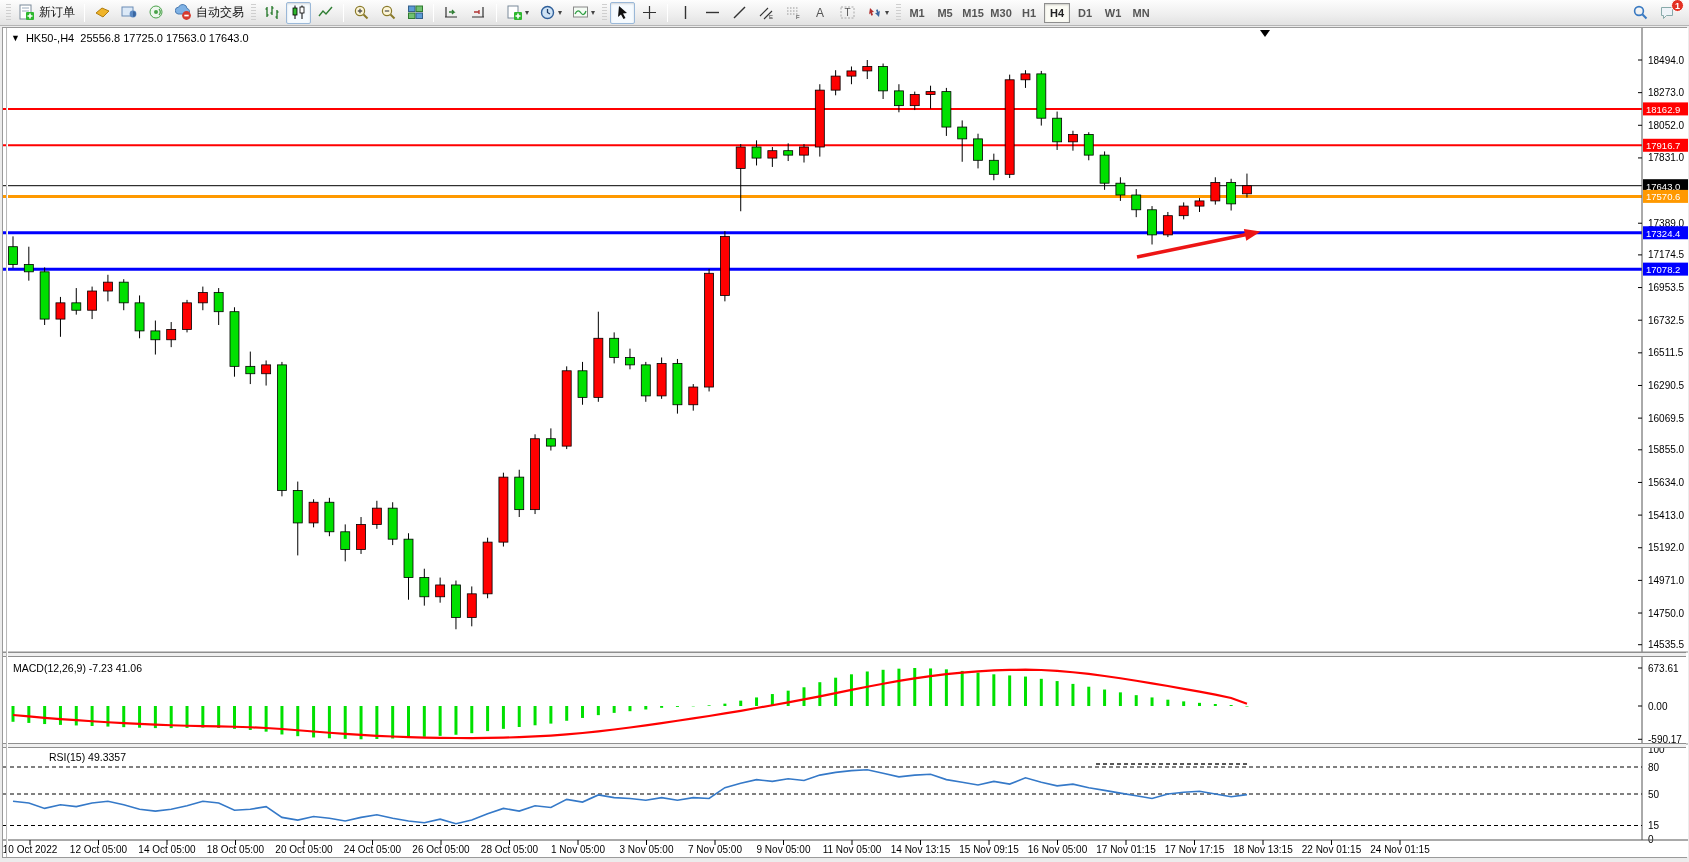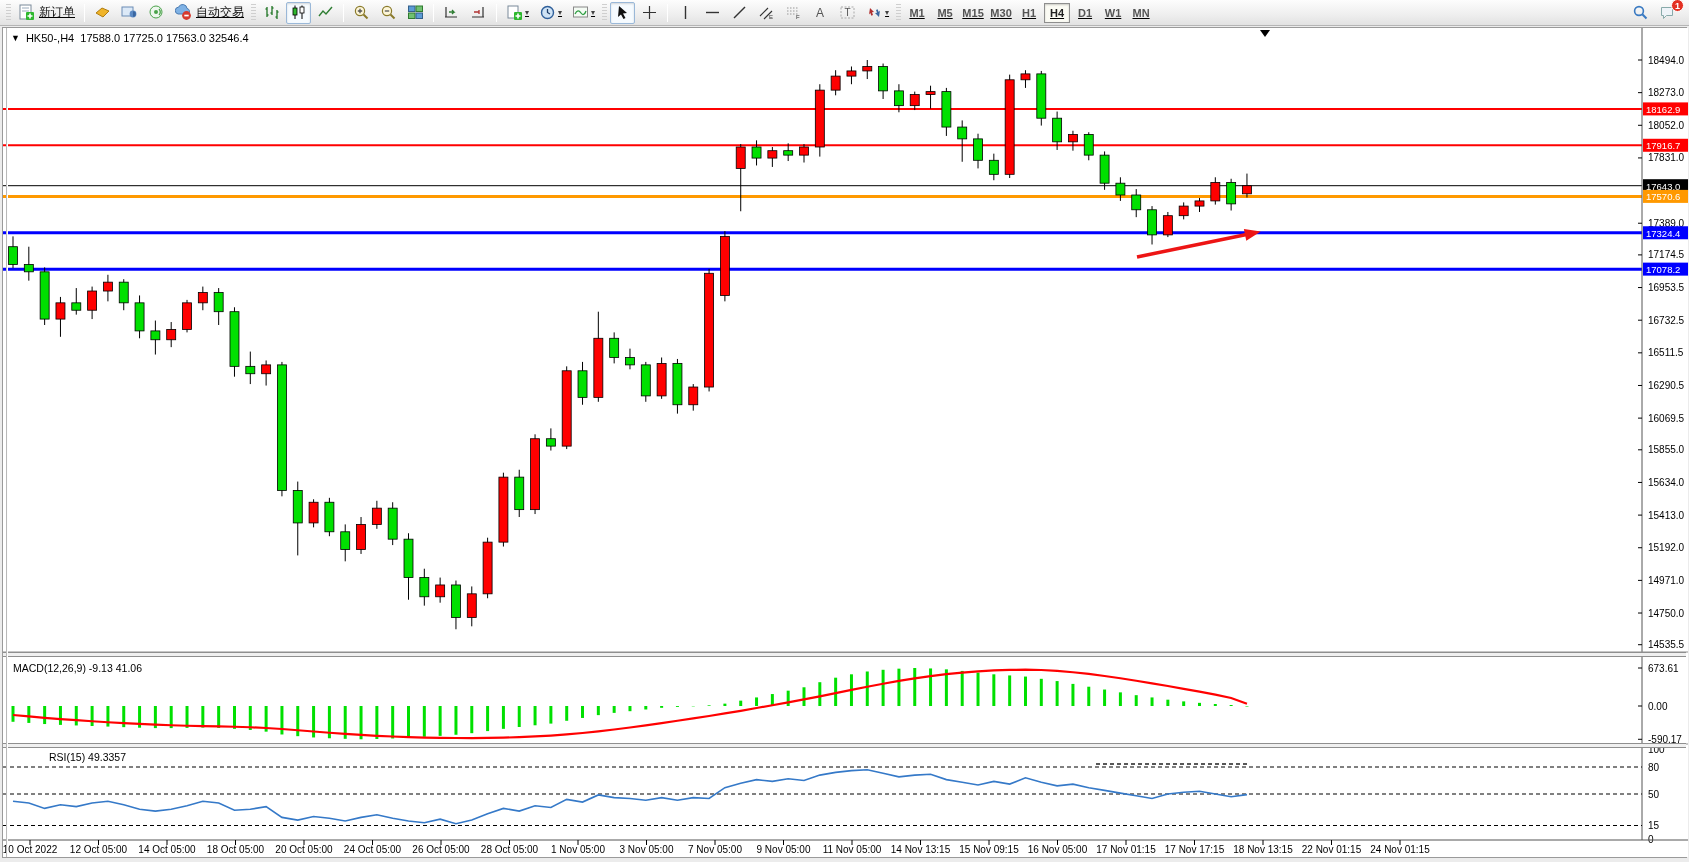--- a/index.html
+++ b/index.html
@@ -2,21 +2,21 @@
 <html><head>
 <meta charset="utf-8">
 <style>
   * { margin:0; padding:0; box-sizing:border-box; }
   html,body { width:1689px; height:862px; overflow:hidden;
     font-family:"Liberation Sans", sans-serif; background:#ececec; }
 
   
   #toolbar { position:absolute; left:0; top:0; width:1689px; height:26px;
     background:linear-gradient(#fdfdfd,#eeeeee 60%,#e2e2e2);
-    border-bottom:1px solid #b5b5b5; display:flex; align-items:center; padding-left:4px;text-decoration:underline; }
+    border-bottom:1px solid #b5b5b5; display:flex; align-items:center; padding-left:4px; }
   .tb-btn { height:22px; min-width:24px; display:flex; align-items:center; justify-content:center;
     margin:0 1px; border:1px solid transparent; border-radius:2px; font-size:12px; color:#333;
     padding:0 3px; cursor:default; }
   .tb-btn.pressed { background:#f6fbff; border:1px solid #9ab8d8; box-shadow:inset 0 1px 2px rgba(0,0,0,.15); }
   .tb-btn .lbl { margin-left:4px; font-size:12px; color:#111; }
   .tb-sep { width:1px; height:18px; background:#c0c0c0; border-right:1px solid #fff; margin:0 4px; }
   .tb-grip { width:5px; height:18px; margin:0 2px;
     background:repeating-linear-gradient(180deg,#cfcfcf 0 1px,transparent 1px 3px); }
   .caret { font-size:8px; color:#444; margin-left:2px; }
   .tf-btn { height:20px; min-width:26px; display:flex; align-items:center; justify-content:center;
@@ -679,22 +679,22 @@
       <text x="1328.5" y="825" font-size="10" fill="#000" text-anchor="middle">22 Nov 01:15</text>
       <line x1="1397" y1="812" x2="1397" y2="817" stroke="#000"></line>
       <text x="1397" y="825" font-size="10" fill="#000" text-anchor="middle">24 Nov 01:15</text>
       <line x1="0" y1="624" x2="1685" y2="624" stroke="#8f8f8f"></line>
       <line x1="0" y1="716" x2="1685" y2="716" stroke="#8f8f8f"></line>
     </svg>
 
   <div class="overlay-label" id="chart-title">
     <span class="tri">▼</span>
     <span>HK50-,H4</span>&nbsp;&nbsp;
-    <span>17588.0 17725.0 17563.0 32546.4</span>
+    <span>25556.8 17725.0 17563.0 17643.0</span>
   </div>
-  <div class="overlay-label" id="macd-label" style="top:634px; font-size:10.5px;">MACD(12,26,9) -9.13 41.06</div>
+  <div class="overlay-label" id="macd-label" style="top:634px; font-size:10.5px;">MACD(12,26,9) -7.23 41.06</div>
   <div class="overlay-label" id="rsi-label" style="top:723px; font-size:10.5px;margin-left:36px;">RSI(15) 49.3357</div>
 
   <div class="pane-sep" style="top:624px;"></div>
   <div class="pane-sep" style="top:715px;"></div>
 
   <div id="leftgroove"></div>
 </div>
 
 </body></html>

